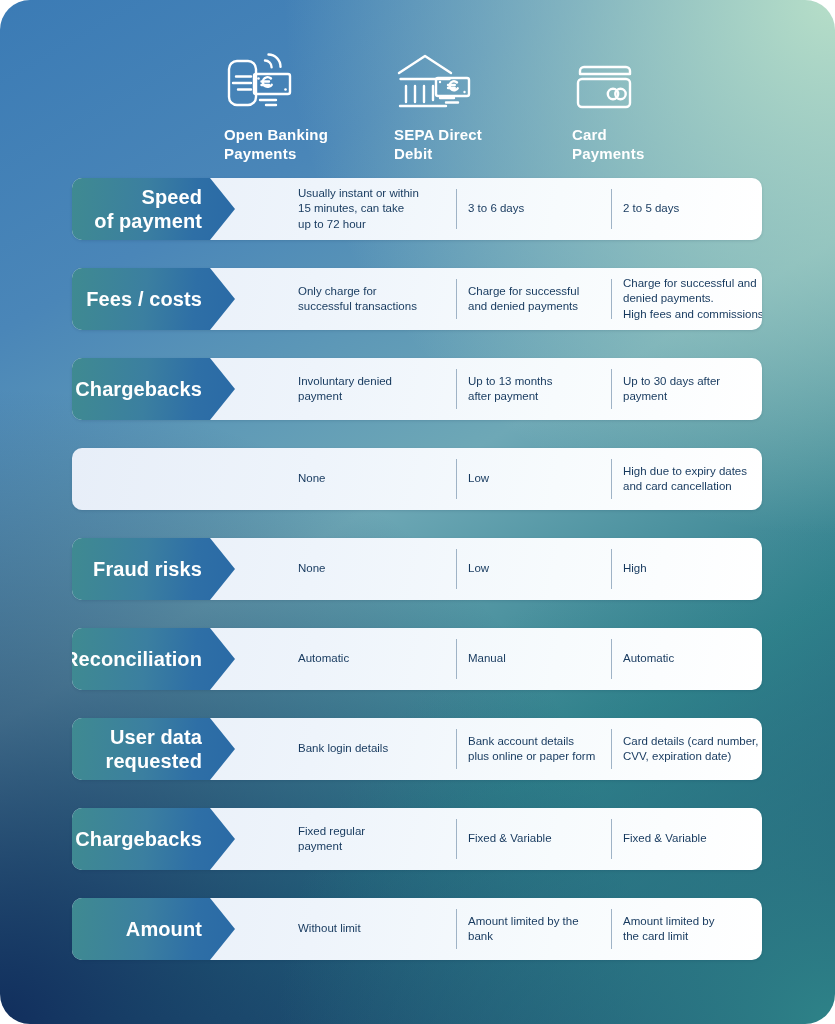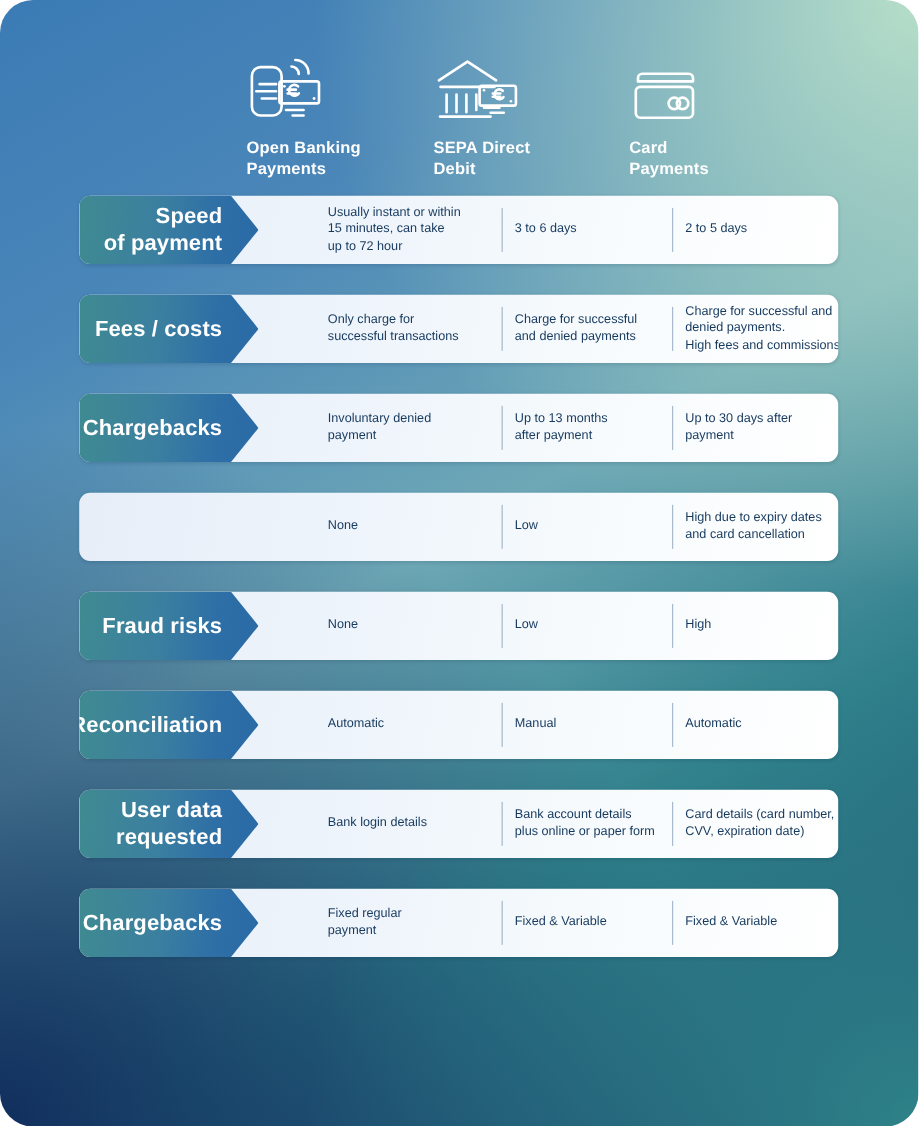--- a/index.html
+++ b/index.html
@@ -325,15 +325,33 @@
 payment</div>
           </div>
           <div class="cell k1">
             <div class="cell-text">Fixed &amp; Variable</div>
           </div>
           <div class="cell k2">
             <div class="cell-text">Fixed &amp; Variable</div>
           </div>
         </div>
       </div>
+      <div class="row">
+        <div class="row-label">
+          <div class="row-label-text">Amount</div>
+        </div>
+        <div class="cells">
+          <div class="cell k0">
+            <div class="cell-text">Without limit</div>
+          </div>
+          <div class="cell k1">
+            <div class="cell-text">Amount limited by the
+bank</div>
+          </div>
+          <div class="cell k2">
+            <div class="cell-text">Amount limited by
+the card limit</div>
+          </div>
+        </div>
+      </div>
     </div>
 
 </div>
 
 </body></html>

